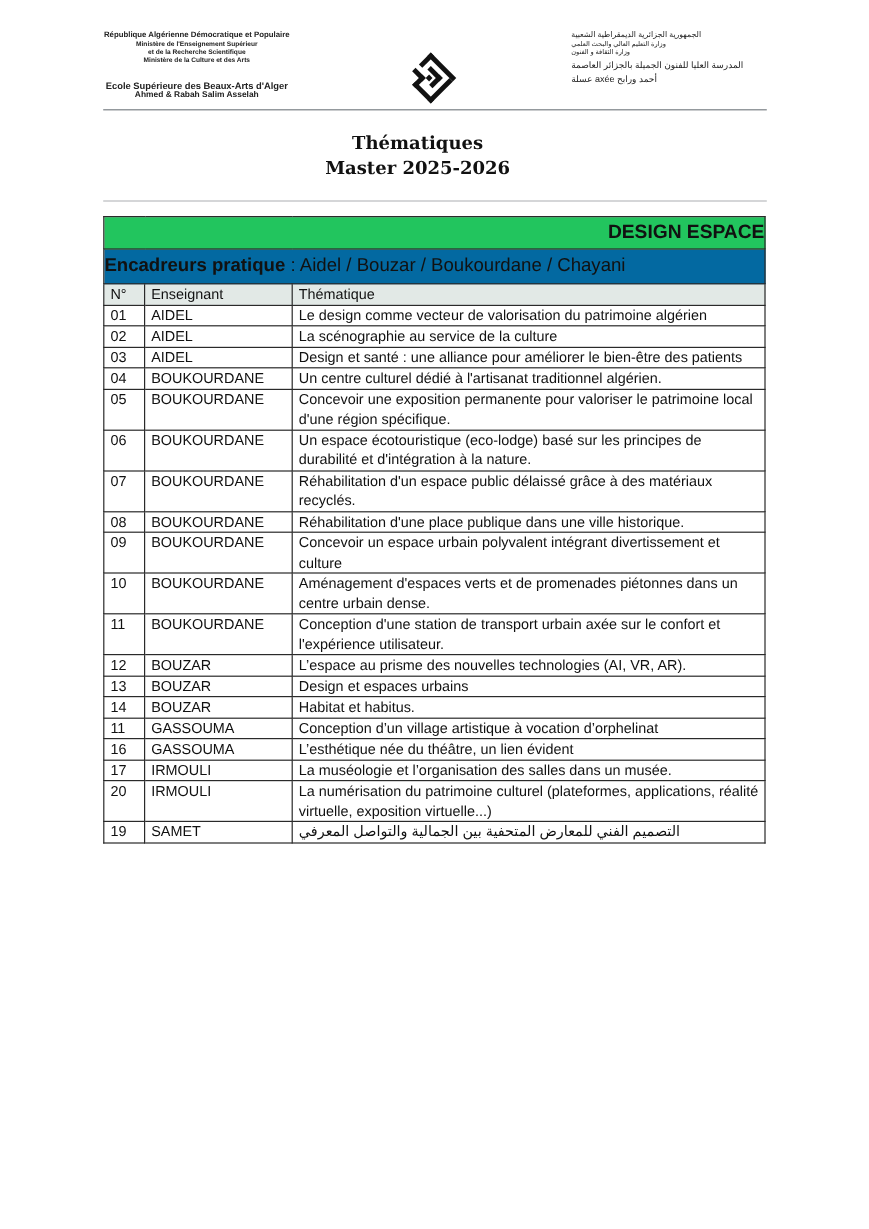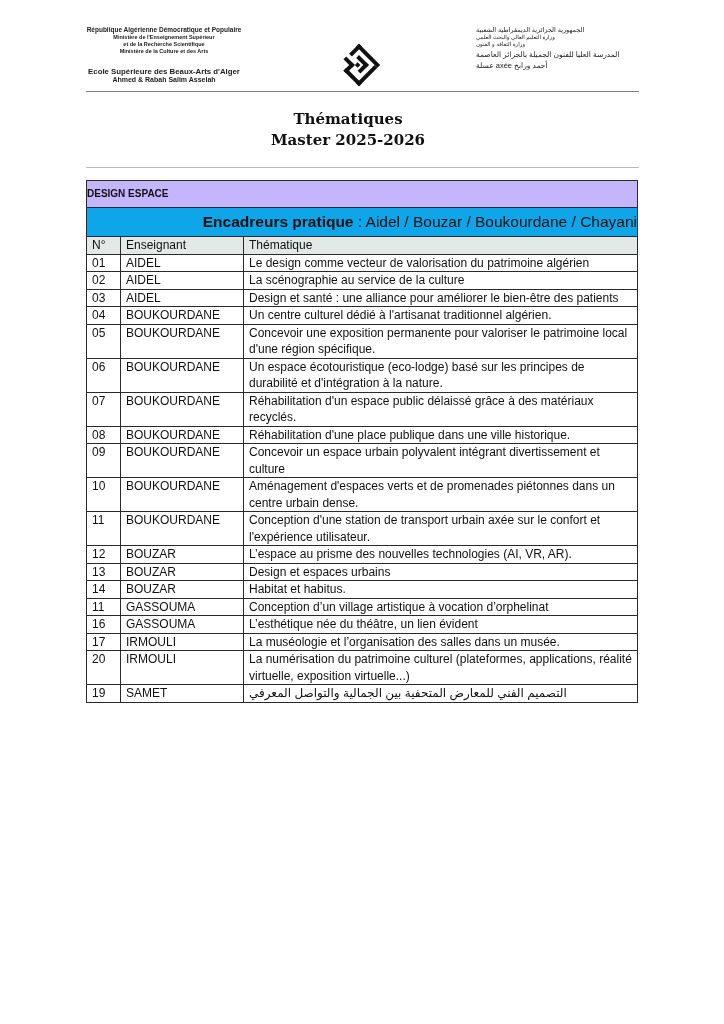--- a/index.html
+++ b/index.html
@@ -14,22 +14,22 @@
     .hdr-right .r2 { font-size: 5.5px; line-height: 7px; }
     .hdr-right .r3 { font-size: 7.5px; line-height: 9px; margin-top: 2px; }
     .logo { position: absolute; left: 335px; top: 36px; width: 48px; height: 58px; }
     .hdr-rule { position: absolute; left: 86px; top: 91px; width: 553px; height: 1px; background: #7b8186; }
     .title { position: absolute; left: 0; width: 696px; text-align: center; font-family: "DejaVu Serif", "Liberation Serif", serif; font-weight: bold; font-size: 15px; color: #111; }
     .title.t1 { top: 110px; }
     .title.t2 { top: 131px; }
     .title-rule { position: absolute; left: 86px; top: 167px; width: 553px; height: 1px; background: #b9bcbf; }
     table.main { position: absolute; left: 86px; top: 180px; width: 552px; border-collapse: collapse; font-size: 12px; }
     table.main td, table.main th { border: 1px solid #2a2a2a; padding: 0 5px; vertical-align: top; line-height: 16.5px; text-align: left; font-weight: normal; }
-    tr.sec td { background: #c4b5fd; text-align: left; font-weight: bold; font-size: 10px; height: 26px; vertical-align: middle; padding: 0; }
-    tr.enc td { background: #0ea5e9; text-align: right; font-size: 15.5px; height: 28px; vertical-align: middle; padding: 0; }
+    tr.sec td { background: #22c55e; text-align: right; font-weight: bold; font-size: 16px; height: 26px; vertical-align: middle; padding: 0; }
+    tr.enc td { background: #0369a1; text-align: left; font-size: 15.5px; height: 28px; vertical-align: middle; padding: 0; }
     tr.enc .b { font-weight: bold; }
     tr.colh td { background: #e2e9e6; }
     td.c-num { width: 23px; }
     td.c-ens { width: 112px; }
     td.rtl { direction: rtl; text-align: right; }
   </style>
 </head>
 <body>
 
 <div class="hdr-left">

